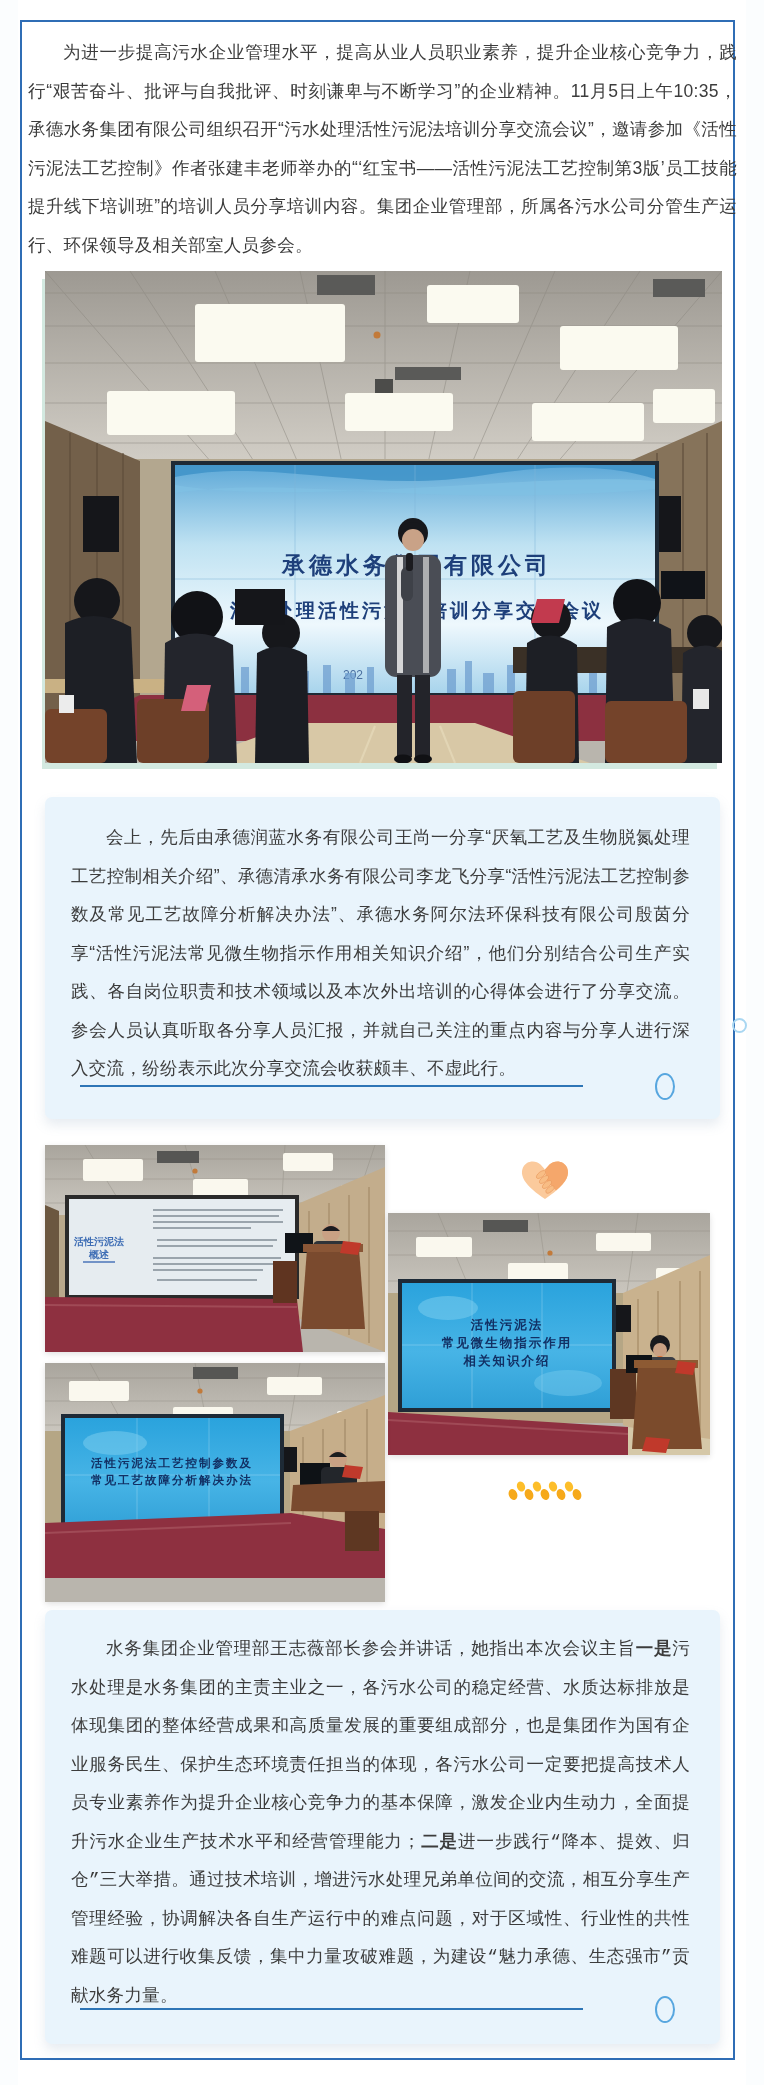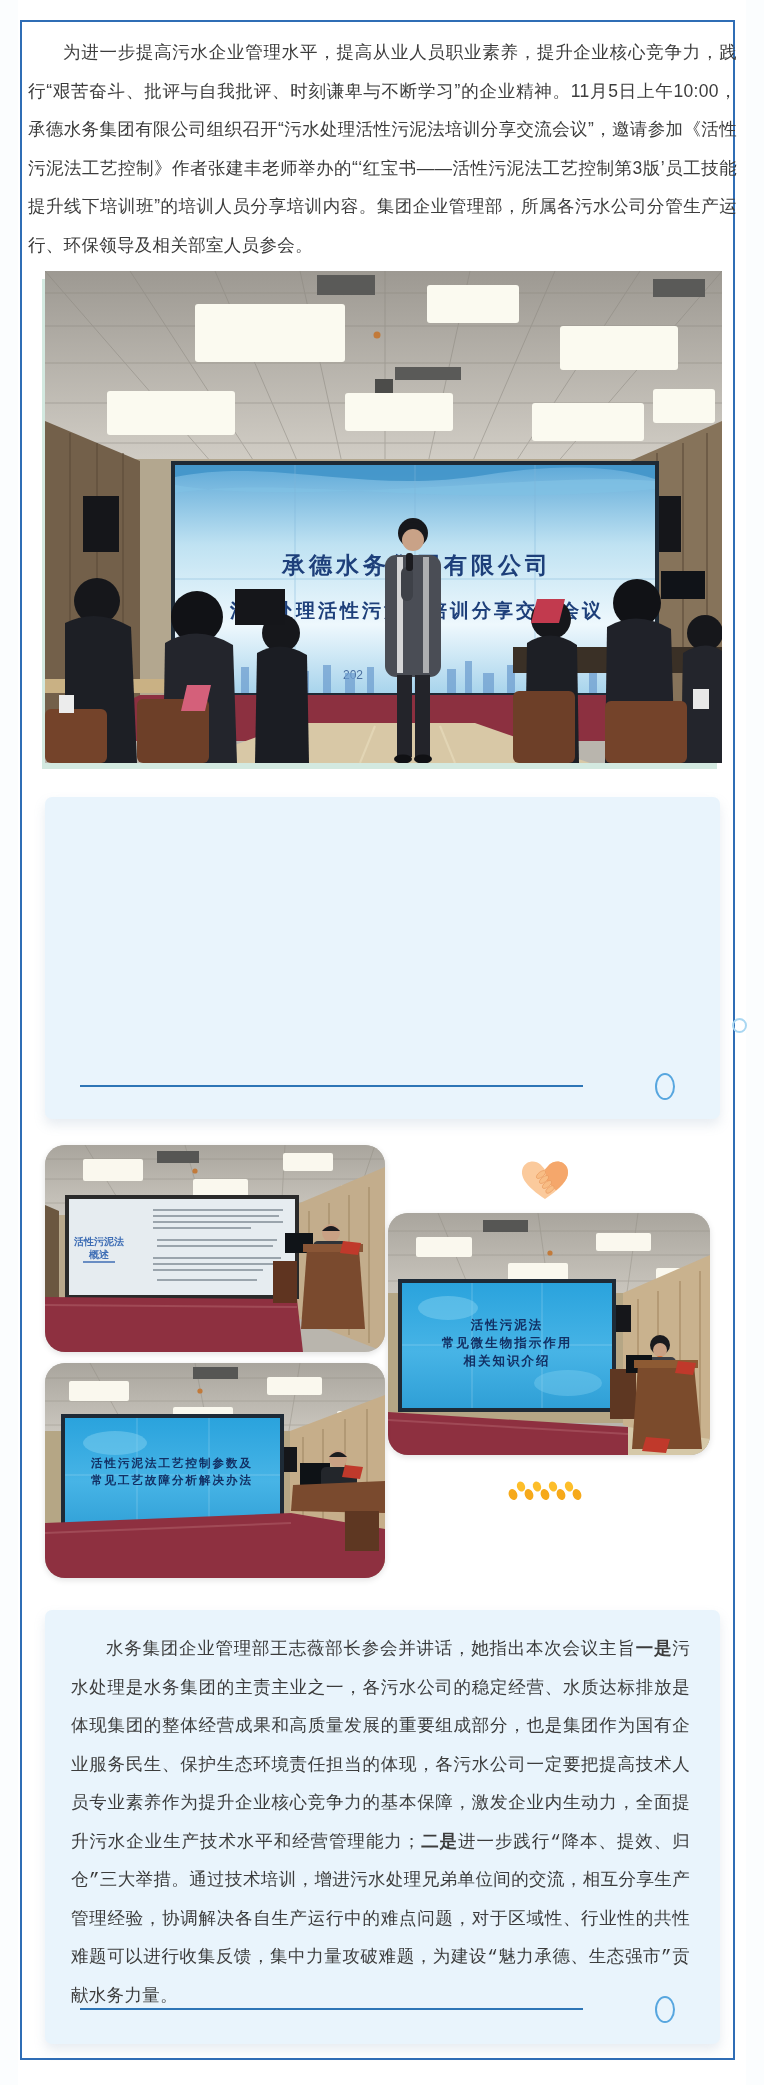--- a/index.html
+++ b/index.html
@@ -14,39 +14,39 @@
   .bluebox{position:absolute;left:45px;width:675px;background:#e9f4fc;border-radius:7px;
            box-shadow:0 6px 12px rgba(120,150,175,.18);}
   .bluebox .txt{position:absolute;left:26px;right:30px;}
   .em{font-weight:700;}
   .divider-line{position:absolute;height:2px;background:#2e75b6;}
   .divider-oval{position:absolute;width:20px;height:27px;border:2px solid #57a6df;
                 border-radius:50%;box-sizing:border-box;background:transparent;}
   .photo{position:absolute;overflow:hidden;background:#b9b5ad;}
   .photo svg{display:block;}
   #photo-main{box-shadow:-4px 7px 0 -1px #d3e9e0;}
-  .gridphoto{box-shadow:0 2px 6px rgba(0,0,0,.12);border-radius:20px;}
+  .gridphoto{box-shadow:0 2px 6px rgba(0,0,0,.12);}
   .deco{position:absolute;}
   #edge-circle{position:absolute;left:732px;top:1018px;width:15px;height:15px;border-radius:50%;
                border:2px solid #a9d7f2;box-sizing:border-box;}
   .scr-title{font-weight:700;fill:#1d3f7a;}
   .scr-sub{font-weight:700;fill:#1d3f7a;}
   .bluescreen-text{font-weight:700;fill:#123064;letter-spacing:2px;}
   .slide-tag{font-weight:700;fill:#3f6eb5;}
 </style>
 </head>
 <body>
 
 <div id="page">
   <div class="side-tint" style="left:0"></div>
   <div class="side-tint" style="left:746px"></div>
   <div id="frame"></div>
 
   <div class="txt" style="left:28px;top:33px;width:709px;">
-    <p>为进一步提高污水企业管理水平，提高从业人员职业素养，提升企业核心竞争力，践行“艰苦奋斗、批评与自我批评、时刻谦卑与不断学习”的企业精神。11月5日上午10:00，承德水务集团有限公司组织召开“污水处理活性污泥法培训分享交流会议”，邀请参加《活性污泥法工艺控制》作者张建丰老师举办的“‘红宝书——活性污泥法工艺控制第3版’员工技能提升线下培训班”的培训人员分享培训内容。集团企业管理部，所属各污水公司分管生产运行、环保领导及相关部室人员参会。</p>
+    <p>为进一步提高污水企业管理水平，提高从业人员职业素养，提升企业核心竞争力，践行“艰苦奋斗、批评与自我批评、时刻谦卑与不断学习”的企业精神。11月5日上午10:35，承德水务集团有限公司组织召开“污水处理活性污泥法培训分享交流会议”，邀请参加《活性污泥法工艺控制》作者张建丰老师举办的“‘红宝书——活性污泥法工艺控制第3版’员工技能提升线下培训班”的培训人员分享培训内容。集团企业管理部，所属各污水公司分管生产运行、环保领导及相关部室人员参会。</p>
   </div>
 
   <div id="photo-main" class="photo" style="left:45px;top:271px;width:677px;height:492px;">
     <svg width="677" height="492" viewBox="0 0 677 492" xmlns="http://www.w3.org/2000/svg">
       <defs>
         <linearGradient id="ceil1" x1="0" y1="0" x2="0" y2="1">
           <stop offset="0" stop-color="#9d9992"></stop>
             <stop offset="1" stop-color="#d8d4cc"></stop>
         </linearGradient>
         <linearGradient id="scr1" x1="0" y1="0" x2="0" y2="1">
@@ -191,20 +191,23 @@
         <rect x="468" y="420" width="62" height="72" rx="6" fill="#6d3f28"></rect>
         <rect x="560" y="430" width="82" height="62" rx="6" fill="#74432a"></rect>
         <polygon points="492,328 520,328 514,352 486,352" fill="#c23a4e"></polygon>
         <rect x="616" y="300" width="44" height="28" fill="#101318"></rect>
         <rect x="648" y="418" width="16" height="20" fill="#e8e8e8"></rect>
       </g>
     </svg>
   </div>
 
   <div class="bluebox" style="top:797px;height:322px;">
+    <div class="txt" style="top:21px;">
+      <p>会上，先后由承德润蓝水务有限公司王尚一分享“厌氧工艺及生物脱氮处理工艺控制相关介绍”、承德清承水务有限公司李龙飞分享“活性污泥法工艺控制参数及常见工艺故障分析解决办法”、承德水务阿尔法环保科技有限公司殷茵分享“活性污泥法常见微生物指示作用相关知识介绍”，他们分别结合公司生产实践、各自岗位职责和技术领域以及本次外出培训的心得体会进行了分享交流。参会人员认真听取各分享人员汇报，并就自己关注的重点内容与分享人进行深入交流，纷纷表示此次分享交流会收获颇丰、不虚此行。</p>
+    </div>
     <div class="divider-line" style="left:35px;top:288px;width:503px;"></div>
     <div class="divider-oval" style="left:610px;top:276px;"></div>
   </div>
 
   <div id="edge-circle"></div>
 
   <div class="deco" style="left:517px;top:1156px;width:56px;height:46px;">
     <svg width="56" height="46" viewBox="0 0 56 46" xmlns="http://www.w3.org/2000/svg">
       <path d="M28,43 C10,31 2,21 6,11.5 C9,4.5 18.5,3.5 23.5,8.5 L28,13.5 L32.5,8.5 C37.5,3.5 47,4.5 50,11.5 C54,21 46,31 28,43 Z" fill="#fbca9c"></path>
       <path d="M28,13.5 L32.5,8.5 C37.5,3.5 47,4.5 50,11.5 C53,18.5 49.5,26 39,34.5 L29.5,24.5 Z" fill="#f5a76b"></path>
@@ -351,21 +354,21 @@
         <rect x="256" y="144" width="32" height="22" rx="5" fill="#3a3d44"></rect>
         <rect x="238" y="142" width="26" height="18" fill="#0e1216"></rect>
         <polygon points="250,152 306,152 314,236 244,236" fill="#7b4b2c"></polygon>
         <rect x="246" y="147" width="64" height="8" fill="#8d5a33"></rect>
         <polygon points="290,148 308,150 305,162 287,160" fill="#c0392b"></polygon>
       </g>
       <polygon points="258,224 282,226 278,240 254,238" fill="#c0392b"></polygon>
     </svg>
   </div>
 
-  <div class="photo gridphoto" style="left:45px;top:1363px;width:340px;height:215px;">
+  <div class="photo gridphoto" style="left:45px;top:1363px;width:340px;height:239px;">
     <svg width="340" height="215" viewBox="0 0 340 215" xmlns="http://www.w3.org/2000/svg">
       <rect width="340" height="92" fill="url(#ceil2)"></rect>
       <g stroke="#8d897f" stroke-width=".8" opacity=".5">
         <line x1="0" y1="15" x2="340" y2="15"></line>
           <line x1="0" y1="38" x2="340" y2="38"></line>
         <line x1="0" y1="62" x2="340" y2="62"></line>
           <line x1="0" y1="84" x2="340" y2="84"></line>
         <line x1="45" y1="0" x2="95" y2="92"></line>
           <line x1="150" y1="0" x2="168" y2="92"></line>
         <line x1="255" y1="0" x2="240" y2="92"></line>

